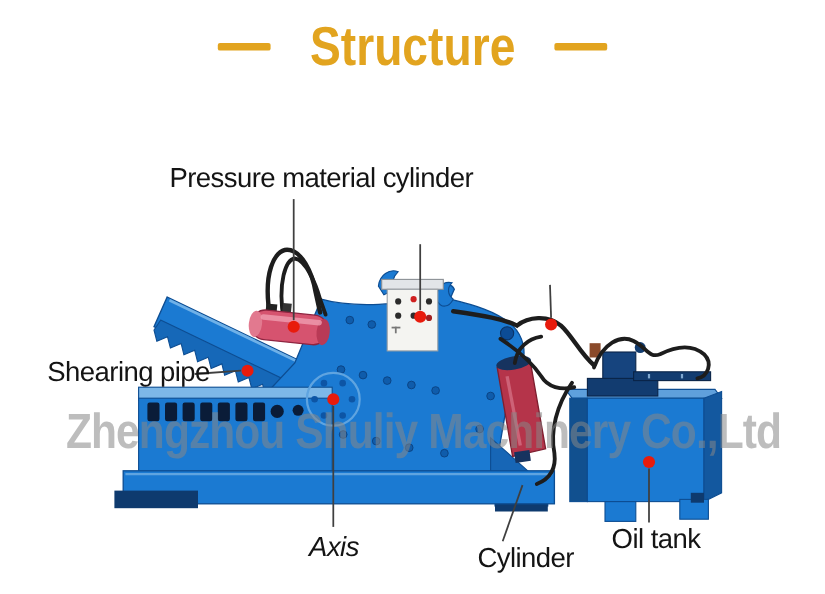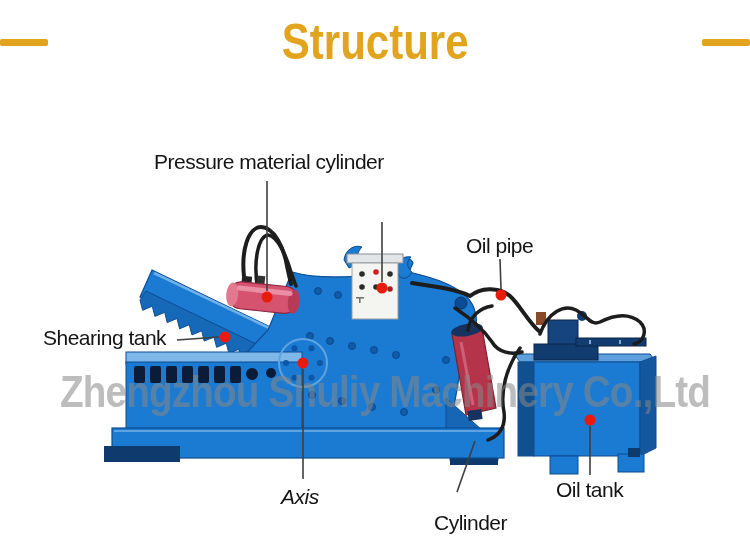--- a/index.html
+++ b/index.html
@@ -6,49 +6,49 @@
   .page{
     position:relative;
     width:750px;height:540px;
     background:#ffffff;
     overflow:hidden;
     font-family:"Liberation Sans", sans-serif;
   }
   
   .title-row{
     position:absolute;top:16px;left:0;right:0;
-    display:flex;align-items:center;justify-content:space-between;gap:18px;
+    display:flex;align-items:center;justify-content:center;gap:18px;
   }
   .title-dash{
     width:48px;height:7px;border-radius:2px;
     background:#e2a41f;
   }
   .title-text{
     display:inline-block;
     font-size:50px;line-height:52px;
     font-weight:bold;
     color:#e2a41f;
     transform:scaleX(0.84);
     letter-spacing:0px;
     white-space:nowrap;
   }
   
   .part-label{
     position:absolute;
-    font-size:21px;line-height:26px;
+    font-size:25px;line-height:26px;
     letter-spacing:-0.5px;
     color:#141414;
     white-space:nowrap;
   }
   .lbl-pressure{left:154px;top:149px;}
   .lbl-operation{left:309px;top:194px;}
   .lbl-oilpipe{left:466px;top:233px;}
   .lbl-shearing{left:43px;top:325px;}
   .lbl-axis{left:281px;top:484px;font-style:italic;}
-  .lbl-cylinder{left:434px;top:494px;margin-top:16px;}
+  .lbl-cylinder{left:434px;top:494px;}
   .lbl-oiltank{left:556px;top:477px;}
   svg{position:absolute;top:0;left:0;}
 </style>
 </head>
 <body>
 
 <div class="page">
 
   <div class="title-row">
     <span class="title-dash"></span>
@@ -216,19 +216,18 @@
       <circle cx="267" cy="297" r="5.5"></circle>
       <circle cx="382" cy="288" r="5.5"></circle>
       <circle cx="501" cy="295" r="5.5"></circle>
       <circle cx="225" cy="337" r="5.5"></circle>
       <circle cx="303" cy="363" r="5.5"></circle>
       <circle cx="590" cy="420" r="5.5"></circle>
     </g>
   </svg>
 
   <div class="part-label lbl-pressure">Pressure material cylinder</div>
-  <div class="part-label lbl-oilpipe">Oil pipe</div>
-  <div class="part-label lbl-shearing">Shearing tank</div>
+  <div class="part-label lbl-shearing">Shearing pipe</div>
   <div class="part-label lbl-axis">Axis</div>
   <div class="part-label lbl-cylinder">Cylinder</div>
   <div class="part-label lbl-oiltank">Oil tank</div>
 
 </div>
 
 </body></html>

